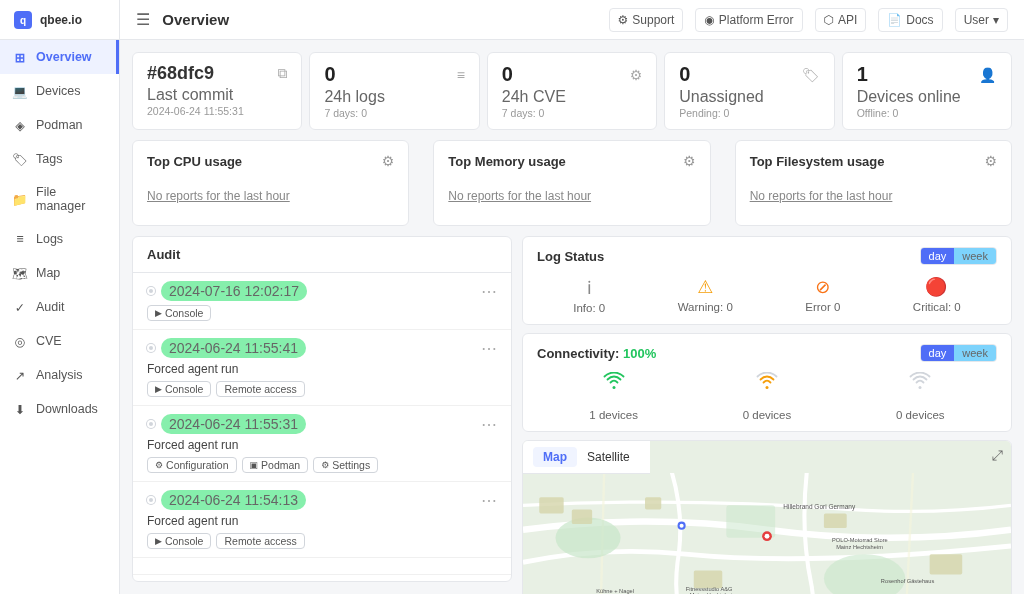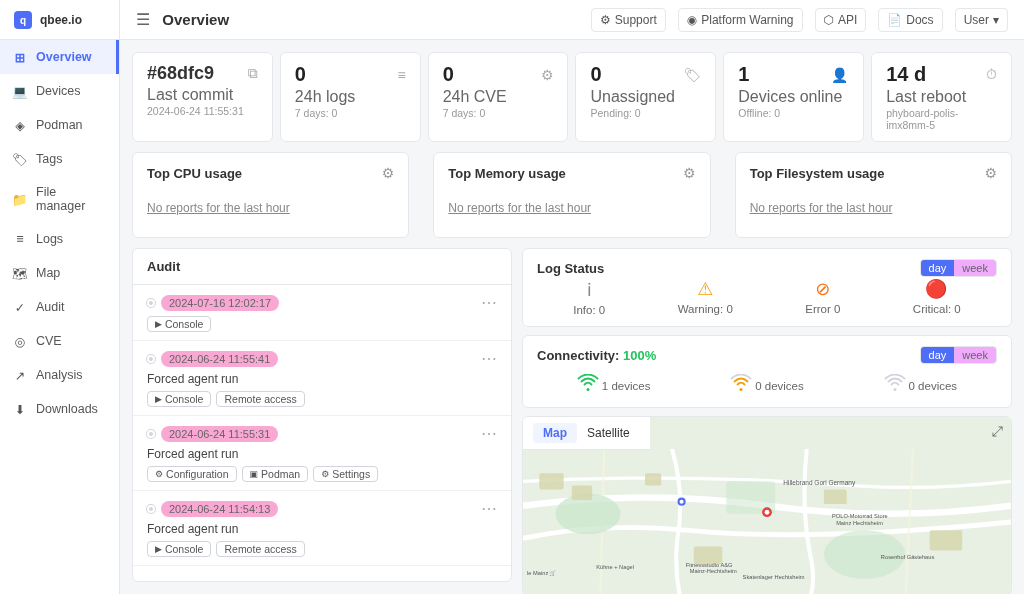--- a/index.html
+++ b/index.html
@@ -42,53 +42,53 @@
     .usage-card-title { font-size: 13px; font-weight: 600; color: #333; }
     .usage-empty { font-size: 12px; color: #888; padding: 10px 0; text-decoration: underline; }
     .gear-btn { cursor: pointer; color: #999; font-size: 14px; }
 
     
     .bottom-row { display: flex; gap: 10px; flex: 1; min-height: 0; }
     .audit-panel { width: 380px; flex-shrink: 0; background: #fff; border: 1px solid #e5e7eb; border-radius: 6px; overflow-y: auto; }
     .audit-title { font-size: 13px; font-weight: 600; padding: 10px 14px; border-bottom: 1px solid #e5e7eb; }
     .audit-entry { border-bottom: 1px solid #f0f0f0; padding: 8px 14px; }
     .audit-date-row { display: flex; align-items: center; justify-content: space-between; margin-bottom: 4px; }
-    .audit-date { font-size: 11px; color: #666; background: #f9a8d4; padding: 2px 8px; border-radius: 10px; }
+    .audit-date { font-size: 14px; color: #666; background: #86efac; padding: 2px 8px; border-radius: 10px; }
     .audit-dots { color: #aaa; cursor: pointer; font-size: 16px; }
     .audit-desc { font-size: 12px; color: #444; margin-bottom: 5px; }
     .tag-group { display: flex; gap: 5px; flex-wrap: wrap; }
     .tag { font-size: 10.5px; border: 1px solid #d1d5db; border-radius: 4px; padding: 1px 7px; color: #555; display: flex; align-items: center; gap: 3px; background: #fff; }
     .tag-icon { font-size: 9px; }
     .audit-dot { width: 8px; height: 8px; border-radius: 50%; background: #d1d5db; border: 2px solid #fff; box-shadow: 0 0 0 1px #d1d5db; margin-right: 6px; flex-shrink: 0; }
 
     .right-panel { flex: 1; display: flex; flex-direction: column; gap: 8px; min-width: 0; }
 
     
     .log-status { background: #fff; border: 1px solid #e5e7eb; border-radius: 6px; padding: 10px 14px; }
-    .log-status-header { display: flex; align-items: center; justify-content: space-between; }
+    .log-status-header { display: flex; align-items: center; justify-content: space-between; margin-bottom: 10px; }
     .log-status-title { font-size: 13px; font-weight: 600; }
     .log-status-body { display: flex; justify-content: space-around; align-items: center; }
     .log-stat { display: flex; flex-direction: column; align-items: center; gap: 3px; }
     .log-stat-icon { font-size: 18px; }
     .log-stat-label { font-size: 11.5px; color: #666; }
     .icon-info { color: #888; }
     .icon-warn { color: #f59e0b; }
     .icon-error { color: #f97316; }
     .icon-critical { color: #ef4444; }
     .day-week-toggle { display: flex; border: 1px solid #e5e7eb; border-radius: 4px; overflow: hidden; }
-    .toggle-btn { padding: 2px 8px; font-size: 11px; cursor: pointer; background: #f0abfc; color: #666; border: none; }
+    .toggle-btn { padding: 2px 8px; font-size: 11px; cursor: pointer; background: #7dd3fc; color: #666; border: none; }
     .toggle-btn.active { background: #4f6ef7; color: #fff; }
 
     
     .connectivity { background: #fff; border: 1px solid #e5e7eb; border-radius: 6px; padding: 10px 14px; }
     .connectivity-header { display: flex; align-items: center; justify-content: space-between; margin-bottom: 10px; }
     .connectivity-title { font-size: 13px; font-weight: 600; }
     .connectivity-pct { color: #22c55e; }
     .connectivity-body { display: flex; justify-content: space-around; }
-    .conn-stat { display: flex; align-items: center; gap: 3px; }
+    .conn-stat { display: flex; flex-direction: column; align-items: center; gap: 14px; }
     .conn-icon { font-size: 20px; }
     .conn-icon.green { color: #22c55e; }
     .conn-icon.orange { color: #f59e0b; }
     .conn-icon.gray { color: #d1d5db; }
     .conn-label { font-size: 11.5px; color: #666; }
 
     
     .map-card { background: #fff; border: 1px solid #e5e7eb; border-radius: 6px; flex: 1; overflow: hidden; position: relative; min-height: 180px; }
     .map-tabs { display: flex; gap: 0; padding: 6px 10px; background: #fff; border-bottom: 1px solid #e5e7eb; position: absolute; top: 0; left: 0; z-index: 10; }
     .map-tab { font-size: 12px; padding: 3px 10px; cursor: pointer; border-radius: 4px; }
@@ -161,21 +161,21 @@
   <div class="topnav">
     <span class="topnav-hamburger">☰</span>
     <span class="topnav-title">Overview</span>
     <div class="topnav-actions">
       <button class="topnav-btn">
         <span>⚙</span>
         <span>Support</span>
       </button>
       <button class="topnav-btn">
         <span>◉</span>
-        <span>Platform Warning</span>
+        <span>Platform Error</span>
       </button>
       <button class="topnav-btn">
         <span>⬡</span>
         <span>API</span>
       </button>
       <button class="topnav-btn">
         <span>📄</span>
         <span>Docs</span>
       </button>
       <button class="topnav-btn">
@@ -227,28 +227,20 @@
 
       <div class="stat-card">
         <div class="stat-card-header">
           <span class="stat-value">1</span>
           <span class="stat-icon">👤</span>
         </div>
         <div class="stat-label">Devices online</div>
         <div class="stat-sub">Offline: 0</div>
       </div>
 
-      <div class="stat-card">
-        <div class="stat-card-header">
-          <span class="stat-value">14 d</span>
-          <span class="stat-icon">⏱</span>
-        </div>
-        <div class="stat-label">Last reboot</div>
-        <div class="stat-sub">phyboard-polis-imx8mm-5</div>
-      </div>
     </div>
 
     <div class="usage-row">
       <div class="usage-card">
         <div class="usage-card-header">
           <span class="usage-card-title">Top CPU usage</span>
           <span class="gear-btn">⚙</span>
         </div>
         <div class="usage-empty">No reports for the last hour</div>
       </div>

